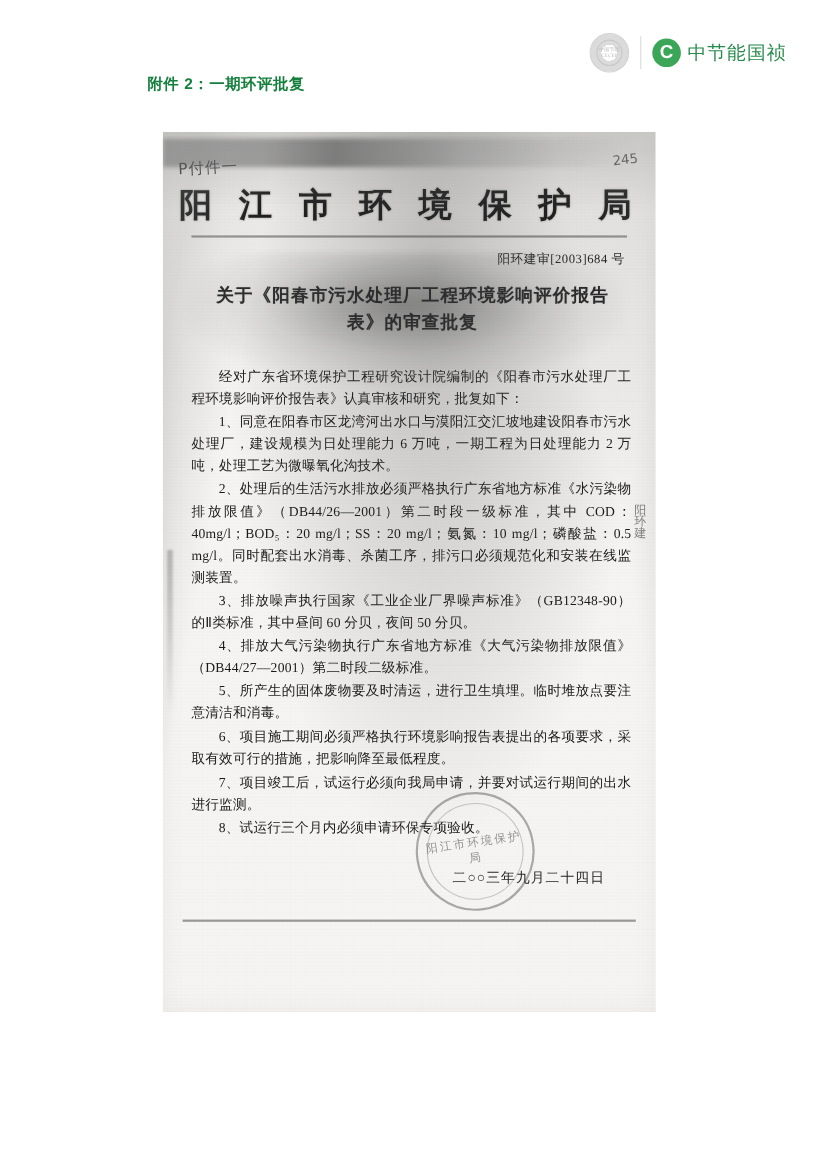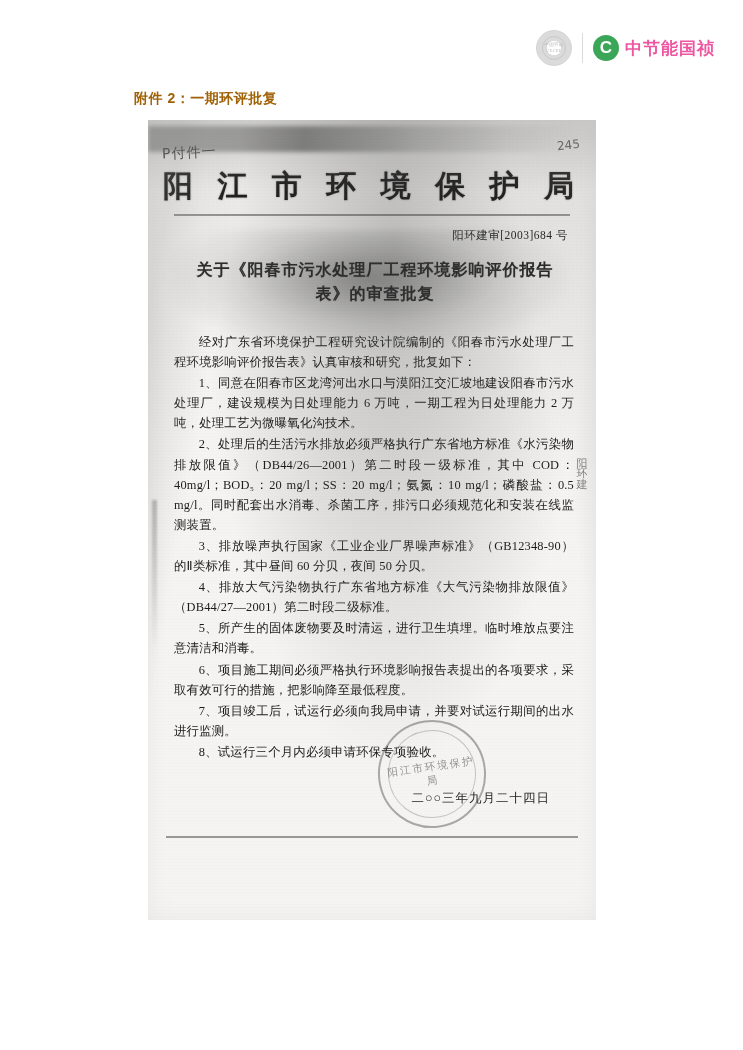--- a/index.html
+++ b/index.html
@@ -71,36 +71,36 @@
     color: #fff;
     font-size: 17px;
     font-weight: bold;
     display: flex;
     align-items: center;
     justify-content: center;
     font-family: "Liberation Sans", sans-serif;
   }
   .brand-name {
     font-size: 17px;
-    color: #ec4899;
-    font-weight: bold;
+    color: #15803d;
+    font-weight: normal;
     letter-spacing: 1px;
     font-family: "Liberation Sans", sans-serif;
   }
 
   
   .attachment-title {
     position: absolute;
     left: 134px;
-    top: 90px;
+    top: 68px;
     font-size: 14px;
     font-weight: bold;
     font-family: "Liberation Sans", sans-serif;
     letter-spacing: 0.5px;
-    color: #a16207;
+    color: #15803d;
   }
 
   
   .scan-wrap {
     position: absolute;
     left: 148px;
     top: 120px;
     width: 448px;
     height: 800px;
     background: #f5f4f2;

